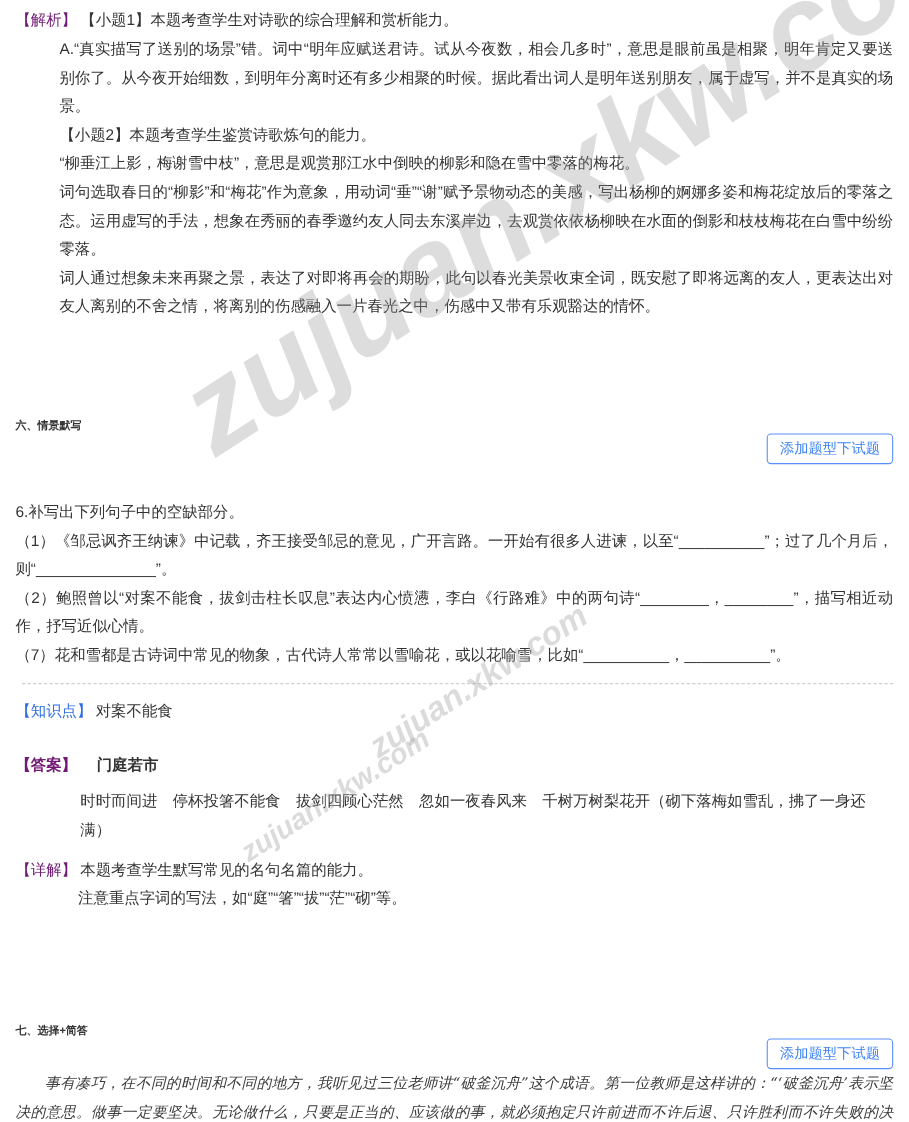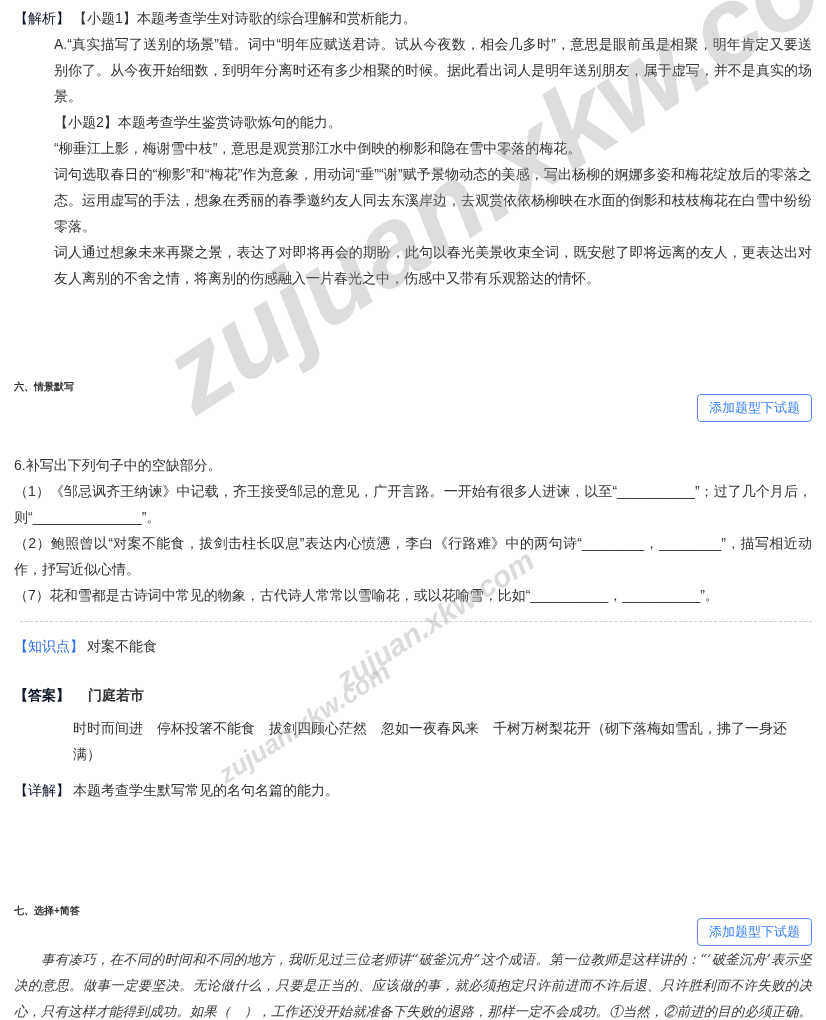--- a/index.html
+++ b/index.html
@@ -4,21 +4,21 @@
 <style>
   html,body { margin:0; padding:0; background:#fff; }
   .page {
     position:relative; width:826px; height:1020px; overflow:hidden; background:#ffffff;
     font-family:"Liberation Sans","DejaVu Sans",sans-serif; font-size:14px; color:#333;
   }
   .content { position:relative; z-index:1; padding:5px 14px 0 14px; box-sizing:border-box; }
   p { margin:0; line-height:26px; }
   .just { text-align:justify; }
   .lbl { margin-right:3px; }
-  .cyan { color:#0f172a;text-align:right; }
+  .cyan { color:#701a75;text-align:right; }
   .blue { color:#2e6ee6; }
   .hang { margin-left:40px; }
 
   .section-header { display:flex; justify-content:space-between; align-items:center; margin-top:60px; }
   .sec-title { font-weight:bold; font-size:10px; color:#333; }
   .add-btn {
     background:#fff; color:#3b82f6; border:1px solid #5a8dff; border-radius:4px;
     padding:4px 11px; font-size:13px; line-height:18px; cursor:pointer; font-family:inherit;margin-top:43px;
   }
   .q6 { margin-top:30px; }
@@ -85,20 +85,21 @@
     </div>
 
     <div class="dashed-divider"></div>
 
     <p class="line kp"><span class="lbl blue">【知识点】</span><span>对案不能食</span></p>
 
     <p class="line ans"><span class="lbl cyan">【答案】</span><span class="ans-first">门庭若市</span></p>
     <p class="ans-rest">时时而间进　停杯投箸不能食　拔剑四顾心茫然　忽如一夜春风来　千树万树梨花开（砌下落梅如雪乱，拂了一身还满）</p>
 
     <p class="line det"><span class="lbl cyan">【详解】</span><span>本题考查学生默写常见的名句名篇的能力。</span></p>
+    <p class="det-rest">注意重点字词的写法，如“庭”“箸”“拔”“茫”“砌”等。</p>
 
     <div class="section-header sec7">
       <span class="sec-title">七、选择+简答</span>
       <button class="add-btn">添加题型下试题</button>
     </div>
 
     <p class="passage just"><span class="seg plain">事有凑巧，在不同的时间和不同的地方，我听见过三位老师讲“破釜沉舟”这个成语。第一位教师是这样讲的：“‘破釜沉舟’表示坚决的意思。做事一定要坚决。无论做什么，只要是正当的、应该做的事，就必须抱定只许前进而不许后退、只许胜利而不许失败的决心，只有这样才能得到成功。如果（　），工作还没开始就准备下失败的退路，那样一定不会成功。</span><span class="seg wavy">①当然，②前进的目的必须正确。③在这一点上，④我们不能跟古人相提并论。</span></p>
 
   </div>
 </div>

